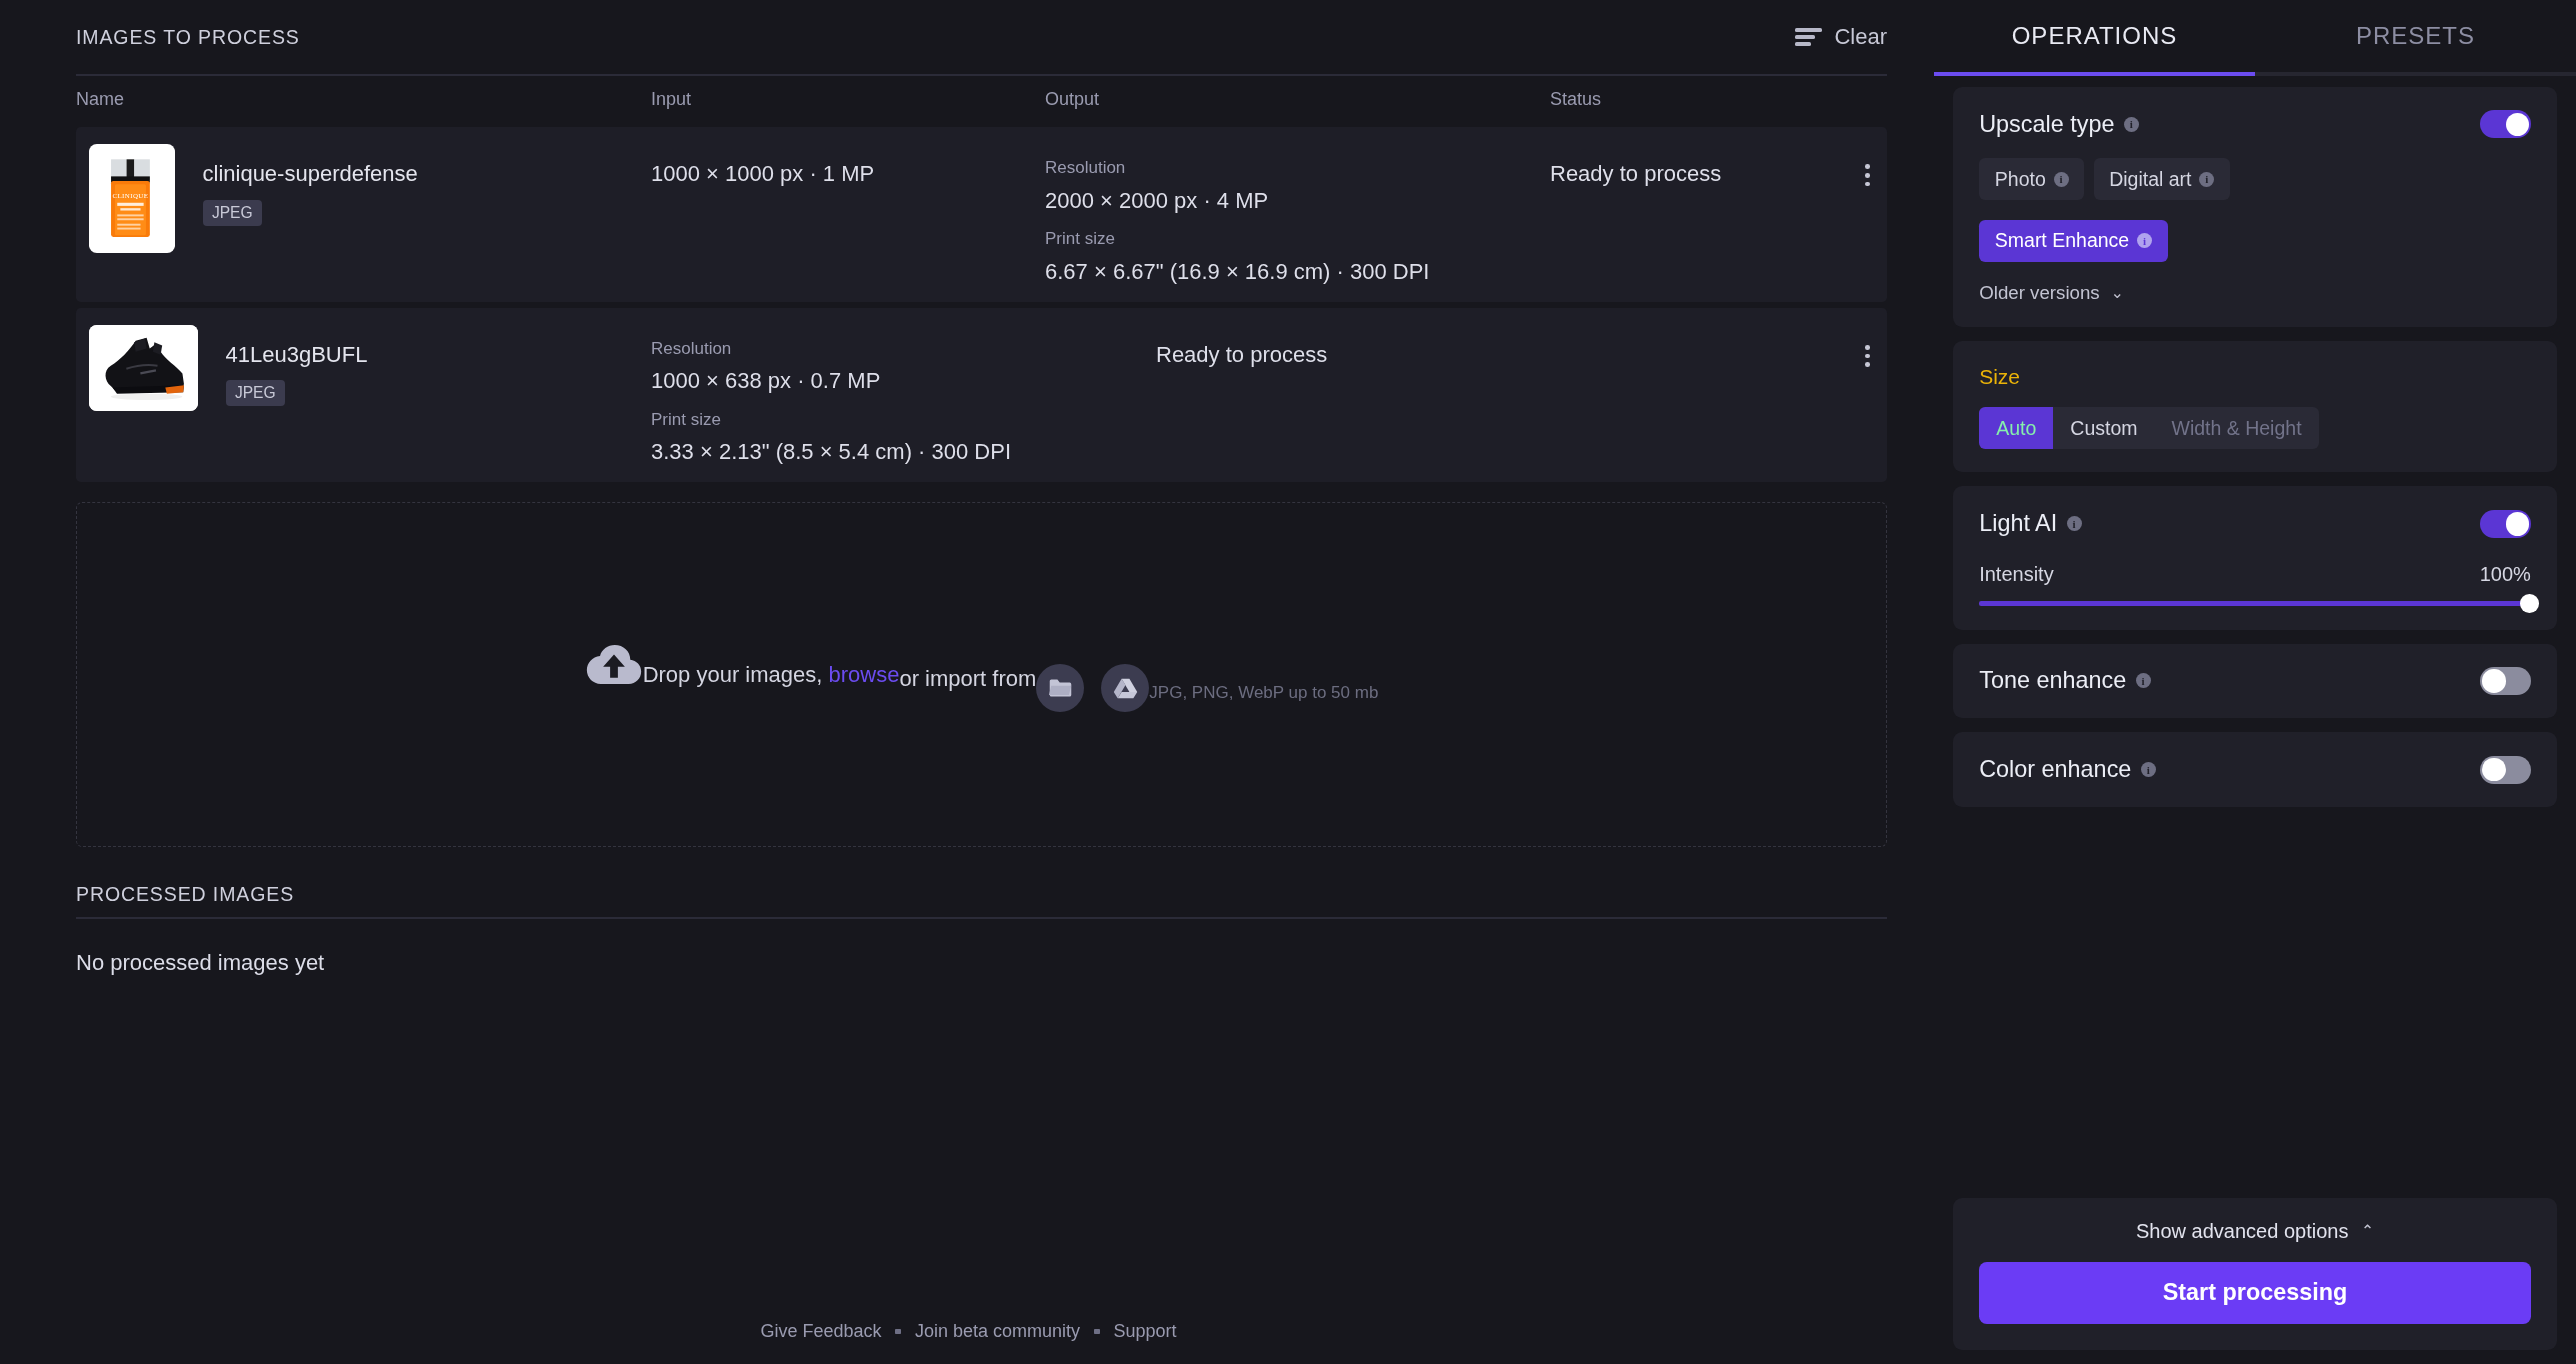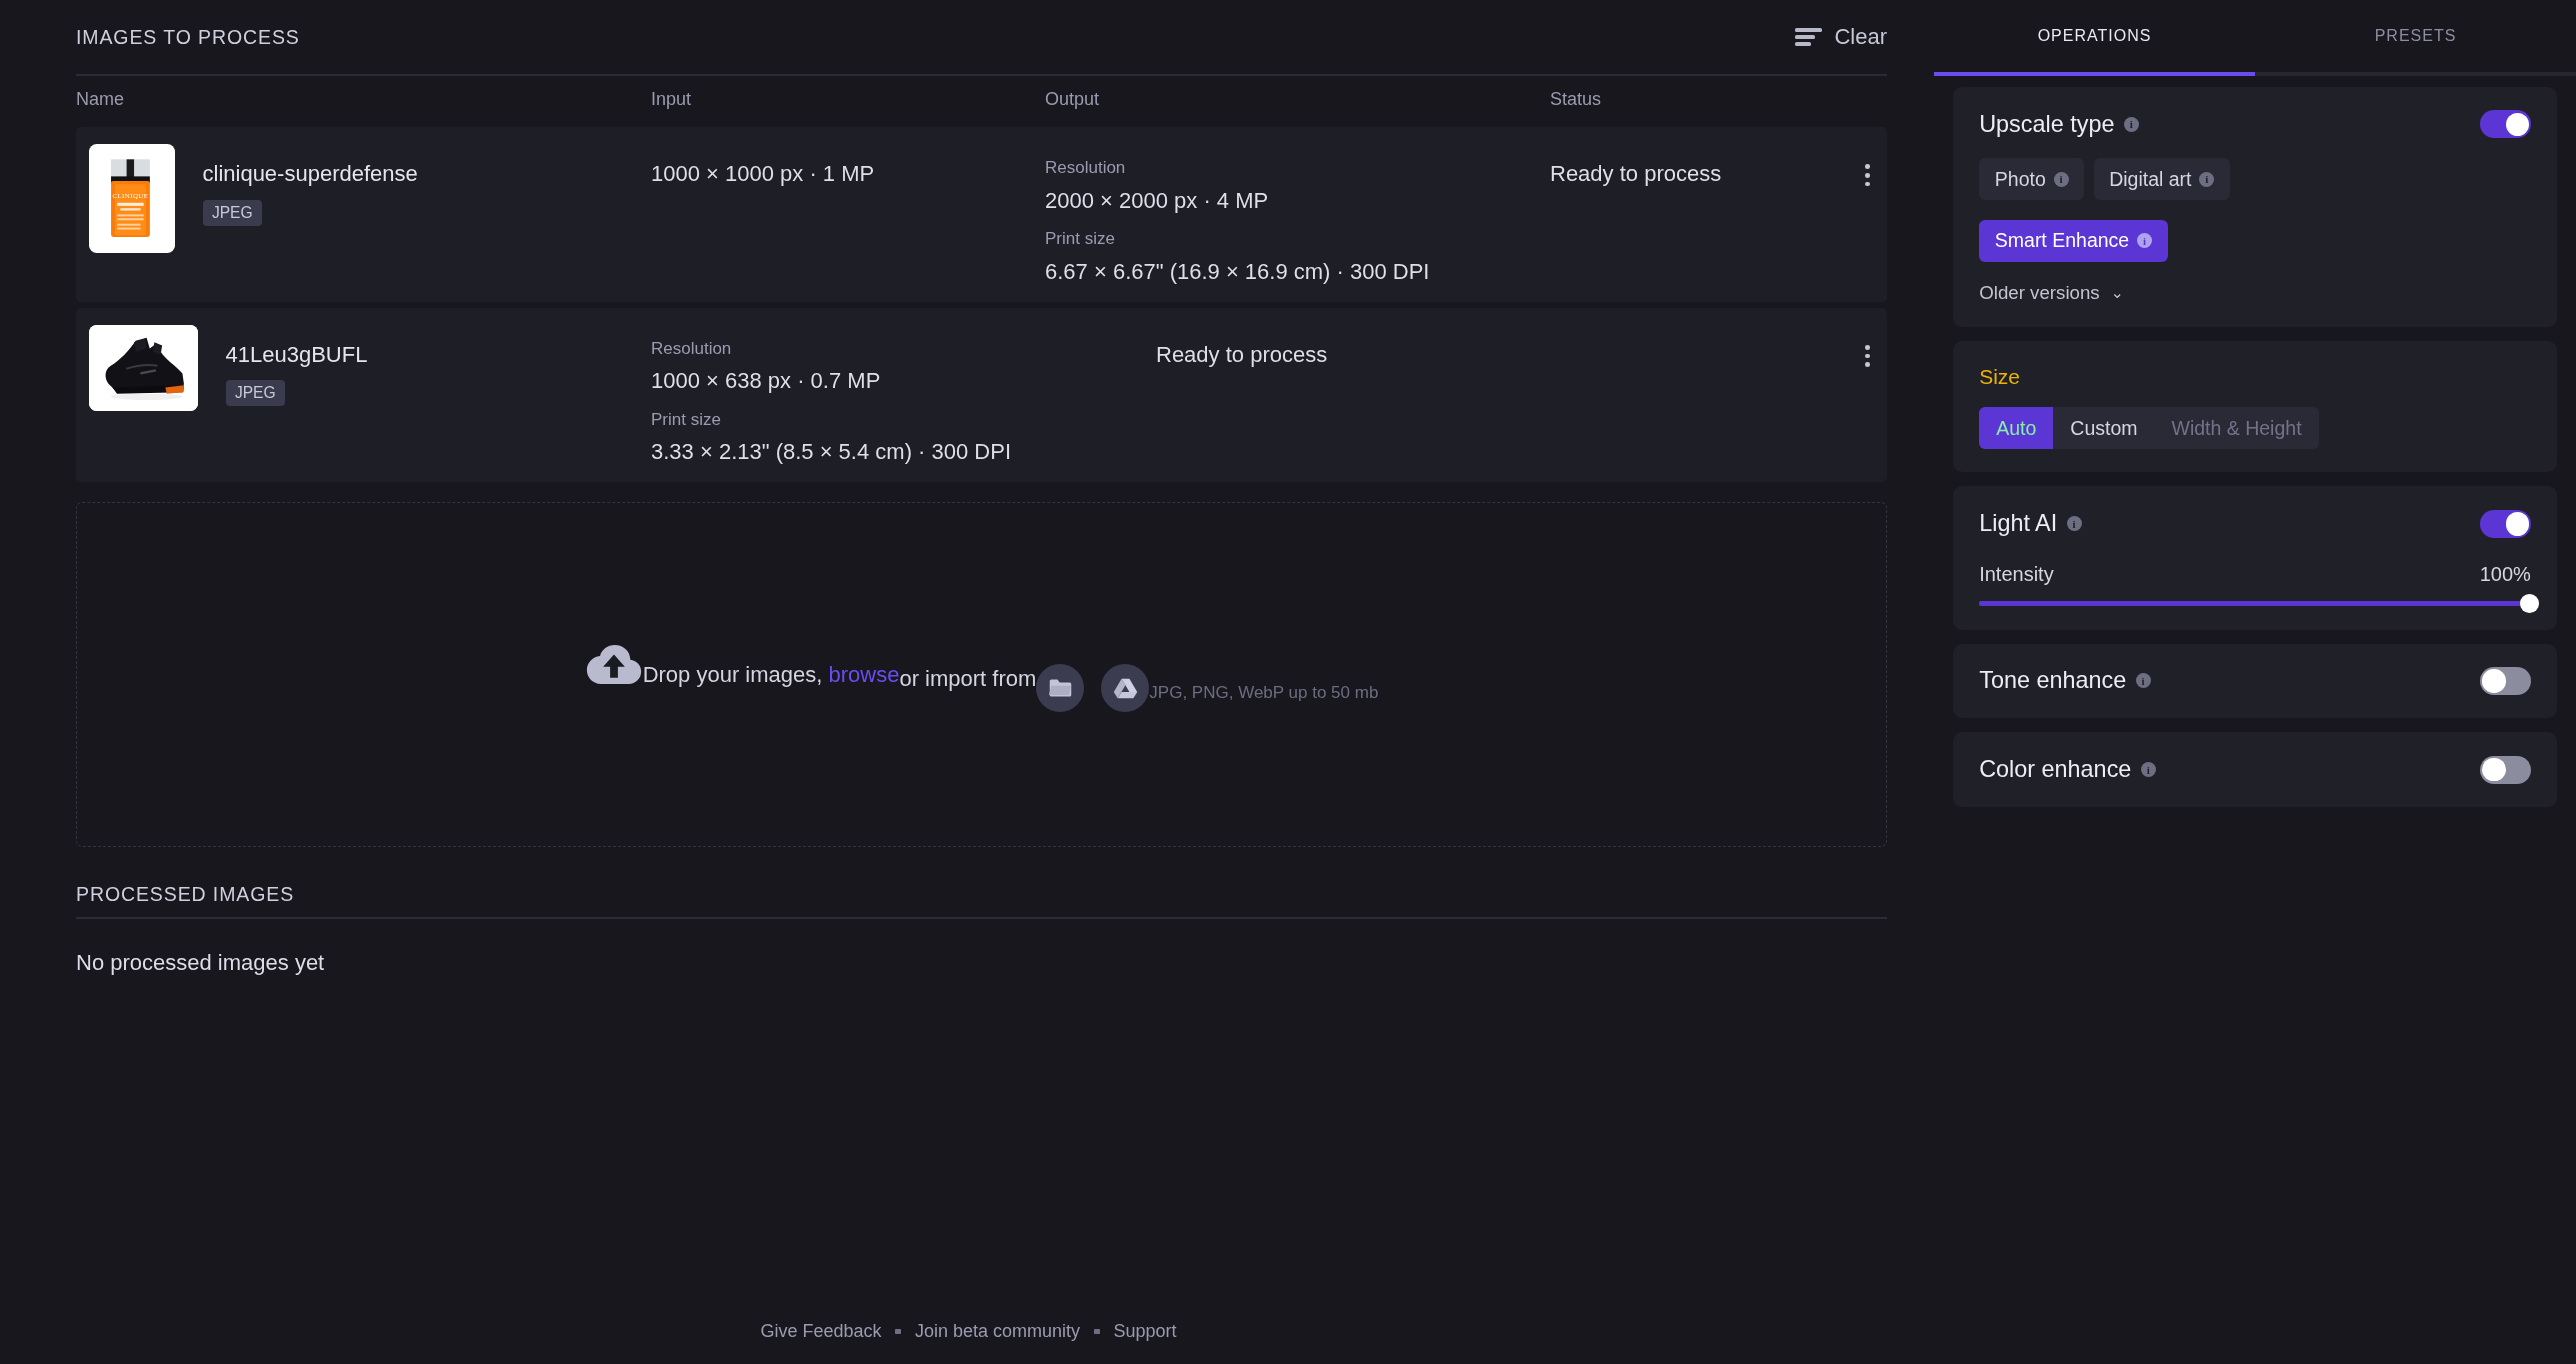--- a/index.html
+++ b/index.html
@@ -111,21 +111,21 @@
     font-size: 18px; color: #9a9bb0;
   }
   .footer a { color: #9a9bb0; text-decoration: none; cursor: pointer; }
   .dot { width: 5.5px; height: 5.5px; background: #6e6f85; border-radius: 0.8px; display:inline-block; }
 
   
   .right { width: 642px; height: 100%; position: relative; }
   .tabs { display: flex; height: 72px; }
   .tab {
     flex: 1; display: flex; align-items: center; justify-content: center;
-    font-size: 16px; letter-spacing: 1px; color: #8d8ea3; cursor: pointer;
+    font-size: 24px; letter-spacing: 1px; color: #8d8ea3; cursor: pointer;
     position: relative;
   }
   .tab.active { color: #e9eaf3; }
   .tabs-underline { height: 3.9px; background: #262630; display: flex; }
   .tabs-underline .fill { width: 50%; background: #6b4cf0; }
 
   .panels { padding: 11px 18.7px 0 18.7px; }
   .card {
     background: #202029; border-radius: 9.4px;
     padding: 23.4px 26.5px; margin-bottom: 14px;
@@ -434,16 +434,23 @@
             <span class="info">i</span>
           </div>
           <div class="toggle off">
               <span class="knob"></span>
             </div>
         </div>
       </div>
 
     </div>
 
+    <div class="bottom-card">
+      <div class="adv">
+        <span>Show advanced options</span>
+        <span class="chev">⌃</span>
+      </div>
+      <button class="start">Start processing</button>
+    </div>
   </div>
 
 </div>
 
 
 </body></html>

